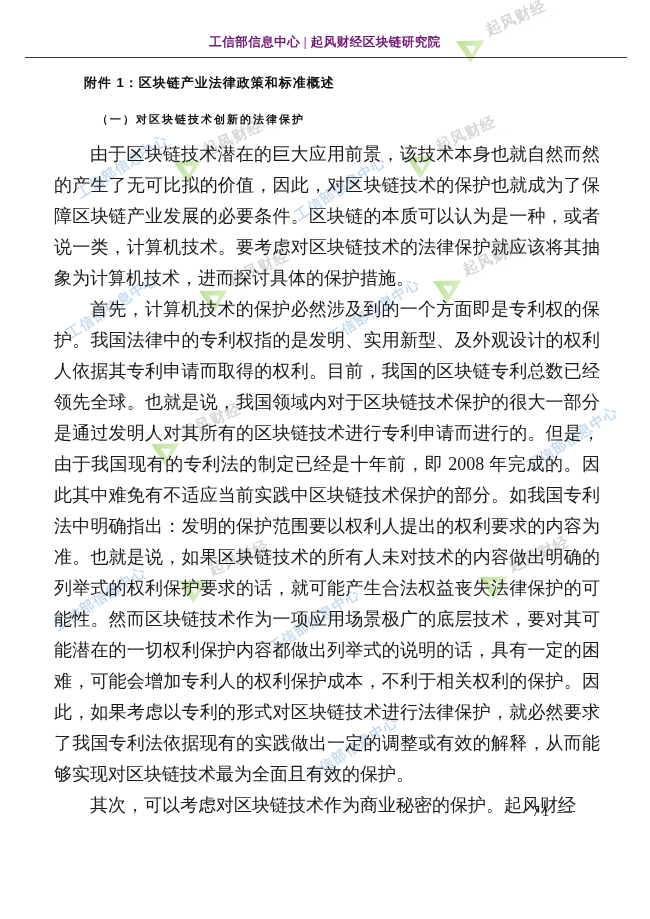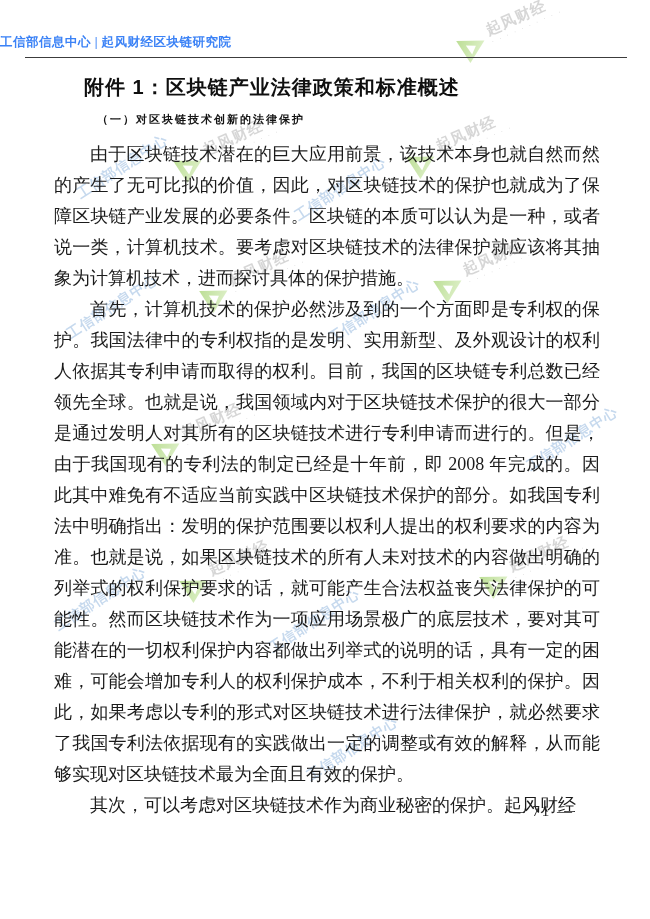--- a/index.html
+++ b/index.html
@@ -27,31 +27,31 @@
   .wm-blue {
     position:absolute; transform:rotate(-33deg);
     font-family:"Liberation Sans","DejaVu Sans",sans-serif;
     font-size:14px; font-weight:700; letter-spacing:1px; white-space:nowrap;
     color:var(--wm-blue,#8fb4dd); opacity:.5;
   }
   .svg-defs { position:absolute; width:0; height:0; }
   
   .hdr-text {
     position:absolute; z-index:1; top:34px; left:0; width:100%;
-    text-align:left; font-size:12.5px; font-weight:700;
-    color:#3b82f6; letter-spacing:.5px;
+    text-align:center; font-size:12.5px; font-weight:700;
+    color:#701a75; letter-spacing:.5px;
   }
   .hdr-rule {
     position:absolute; z-index:1; top:57px; left:25px; width:602px;
     border-top:1.5px solid #3c3c3c;
   }
   .doc-title {
     position:absolute; z-index:1; left:84px; top:74px; margin:0;
     font-family:"Liberation Sans","DejaVu Sans",sans-serif;
-    font-size:20px; font-weight:700; color:#0f0f0f; letter-spacing:1px;
+    font-size:13px; font-weight:700; color:#0f0f0f; letter-spacing:1px;
     white-space:nowrap;
     text-align:center;
   }
   .doc-subtitle {
     position:absolute; z-index:1; left:97px; top:112px; margin:0;
     font-size:11px; font-weight:700; color:#141414; letter-spacing:2px;
     white-space:nowrap;
   }
   .body-text {
     position:absolute; z-index:1; left:54px; top:139px; width:546px;

